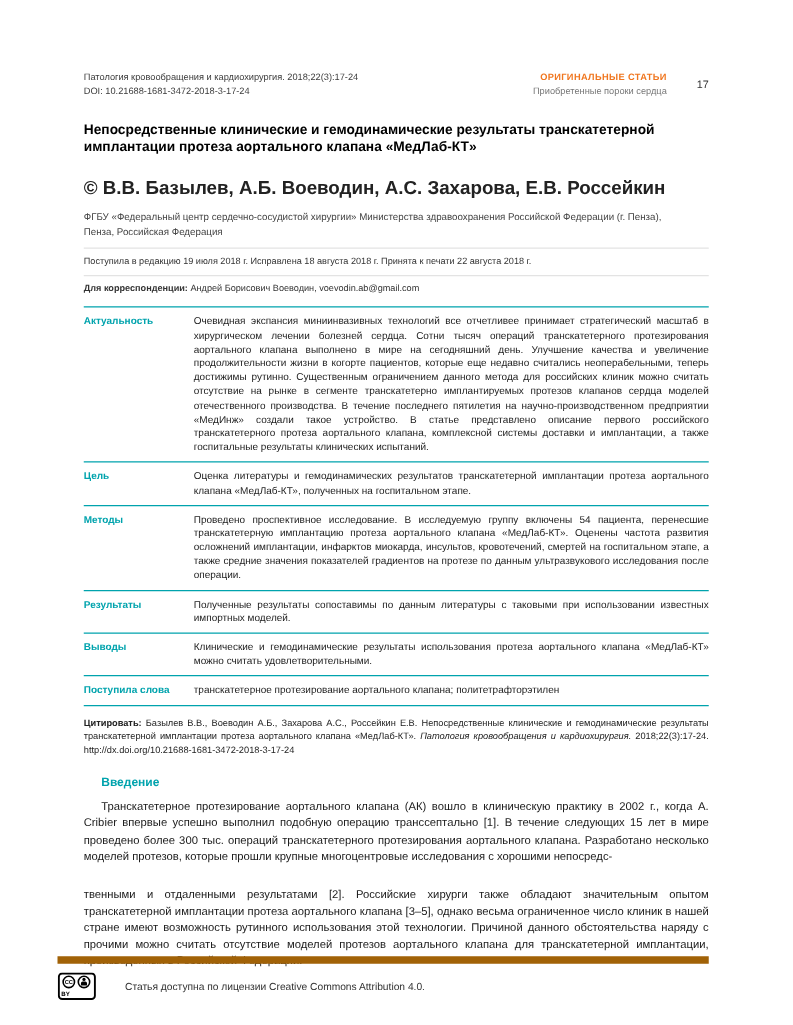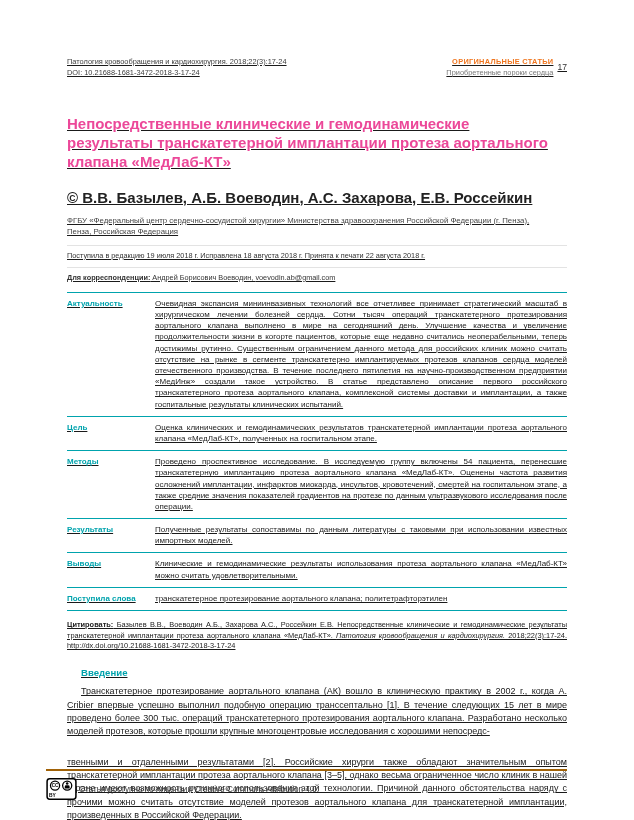--- a/index.html
+++ b/index.html
@@ -6,33 +6,32 @@
   .page {
     position: relative;
     width: 634px; height: 820px;
     margin: 0 auto;
     background: #ffffff;
     box-sizing: border-box;
     padding: 56px 67px 2px 67px;
     font-family: "Liberation Sans", sans-serif;
     color: #1a1a1a;
     overflow: hidden;
-    text-decoration: underline;
   }
   
   .header { display: flex; justify-content: space-between; align-items: flex-start;
             font-size: 7.4px; line-height: 1.55; color: #3c3c3c; }
-  .header-right { display: flex; align-items: center; gap: 0; }
+  .header-right { display: flex; align-items: center; gap: 20px; }
   .header-right-text { text-align: right; }
   .section-label { color: #f0761f; font-weight: bold; letter-spacing: 0.3px; }
   .subsection-label { color: #777777; }
   .page-number { font-size: 8.6px; color: #333333; padding-left: 4px; }
   
-  .article-title { margin-top: 35px; width: 492px;
-    color: #ec4899; font-size: 15px; font-weight: bold; line-height: 1.28; }
+  .article-title { margin-top: 18px; width: 492px;
+    color: #000000; font-size: 11px; font-weight: bold; line-height: 1.28; }
   .authors { margin-top: 17px; font-size: 15px; font-weight: bold; color: #222222; }
   .affiliation { margin-top: 9px; width: 470px; font-size: 7.8px; line-height: 1.5; color: #444444; }
   .meta-line { margin-top: 7px; padding-top: 5px; border-top: 1px solid #e3e3e3;
     font-size: 7.3px; color: #333333; }
   .meta-label { font-weight: bold; }
   .email-link { color: #333333; text-decoration: none; }
   
   .abs-table { margin-top: 10px; border-bottom: 1px solid #00a3ad; }
   .abs-row { display: flex; border-top: 1px solid #00a3ad; padding: 5px 0 6px 0; }
   .abs-label { flex: 0 0 88px; color: #00a3ad; font-weight: bold; font-size: 8px; padding-top: 1px; }
@@ -43,22 +42,22 @@
   .italic { font-style: italic; margin-top: 47px; }
   .citation-url { color: #222222; text-decoration: none; }
   
   .body-columns { margin-top: 14px; display: flex; gap: 17px; flex-direction: column; }
   .body-col { flex: 1; font-size: 9px; line-height: 1.48; text-align: justify; color: #1a1a1a; }
   .intro-heading { color: #00a3ad; font-weight: bold; font-size: 9.6px; margin: 0 0 5px 14px; }
   .body-col p { margin: 0; }
   .indented { text-indent: 14px; }
   
   .footer { position: absolute; left: 46px; right: 67px; bottom: 20px;
-    display: flex; align-items: center; gap: 2px;
-    border-top: 2px solid #a16207; padding-top: 7px; }
+    display: flex; align-items: center; gap: 23px;
+    border-top: 6px solid #a16207; padding-top: 7px; }
   .footer-text { font-size: 8.2px; color: #333333; }
   .cc-svg { display: block; }
 </style>
 </head>
 <body>
 
 <div class="page">
 
   <div class="header">
     <div class="header-left">
@@ -83,21 +82,21 @@
     <span class="meta-label">Для корреспонденции:</span><span> Андрей Борисович Воеводин, </span><span class="email-link">voevodin.ab@gmail.com</span>
   </div>
 
   <div class="abs-table">
     <div class="abs-row">
       <div class="abs-label">Актуальность</div>
       <div class="abs-text">Очевидная экспансия миниинвазивных технологий все отчетливее принимает стратегический масштаб в хирургическом лечении болезней сердца. Сотни тысяч операций транскатетерного протезирования аортального клапана выполнено в мире на сегодняшний день. Улучшение качества и увеличение продолжительности жизни в когорте пациентов, которые еще недавно считались неоперабельными, теперь достижимы рутинно. Существенным ограничением данного метода для российских клиник можно считать отсутствие на рынке в сегменте транскатетерно имплантируемых протезов клапанов сердца моделей отечественного производства. В течение последнего пятилетия на научно-производственном предприятии «МедИнж» создали такое устройство. В статье представлено описание первого российского транскатетерного протеза аортального клапана, комплексной системы доставки и имплантации, а также госпитальные результаты клинических испытаний.</div>
     </div>
     <div class="abs-row">
       <div class="abs-label">Цель</div>
-      <div class="abs-text">Оценка клинических и гемодинамических результатов транскатетерной имплантации протеза аортального клапана «МедЛаб-КТ», полученных на госпитальном этапе.</div>
+      <div class="abs-text">Оценка литературы и гемодинамических результатов транскатетерной имплантации протеза аортального клапана «МедЛаб-КТ», полученных на госпитальном этапе.</div>
     </div>
     <div class="abs-row">
       <div class="abs-label">Методы</div>
       <div class="abs-text">Проведено проспективное исследование. В исследуемую группу включены 54 пациента, перенесшие транскатетерную имплантацию протеза аортального клапана «МедЛаб-КТ». Оценены частота развития осложнений имплантации, инфарктов миокарда, инсультов, кровотечений, смертей на госпитальном этапе, а также средние значения показателей градиентов на протезе по данным ультразвукового исследования после операции.</div>
     </div>
     <div class="abs-row">
       <div class="abs-label">Результаты</div>
       <div class="abs-text">Полученные результаты сопоставимы по данным литературы с таковыми при использовании известных импортных моделей.</div>
     </div>
     <div class="abs-row">

